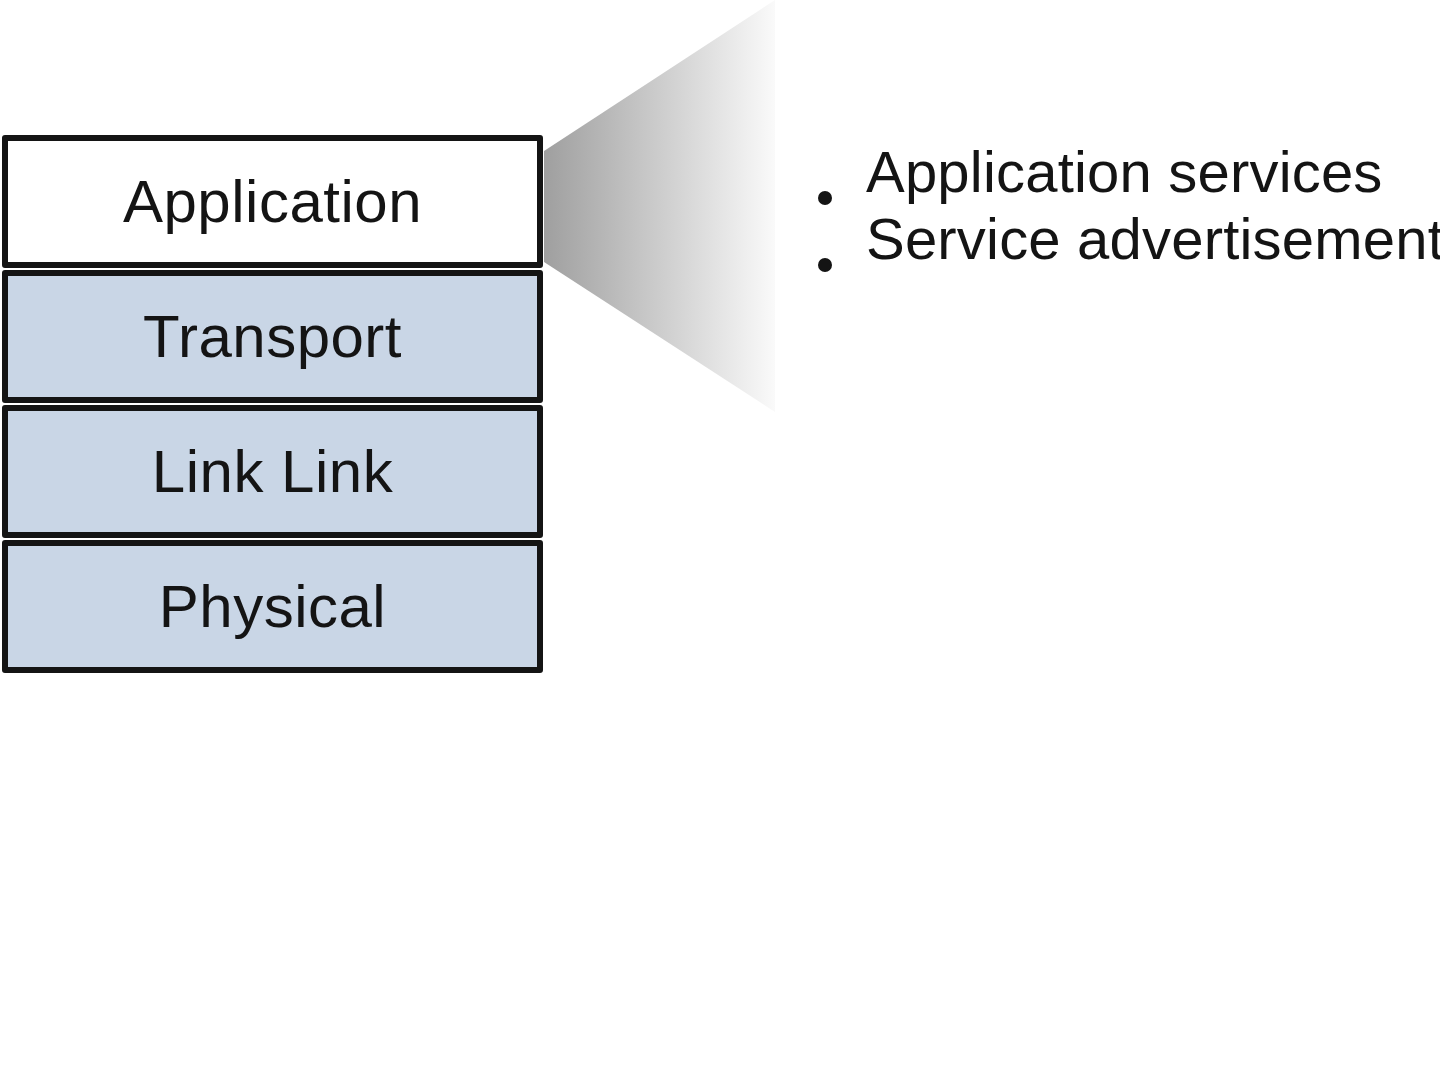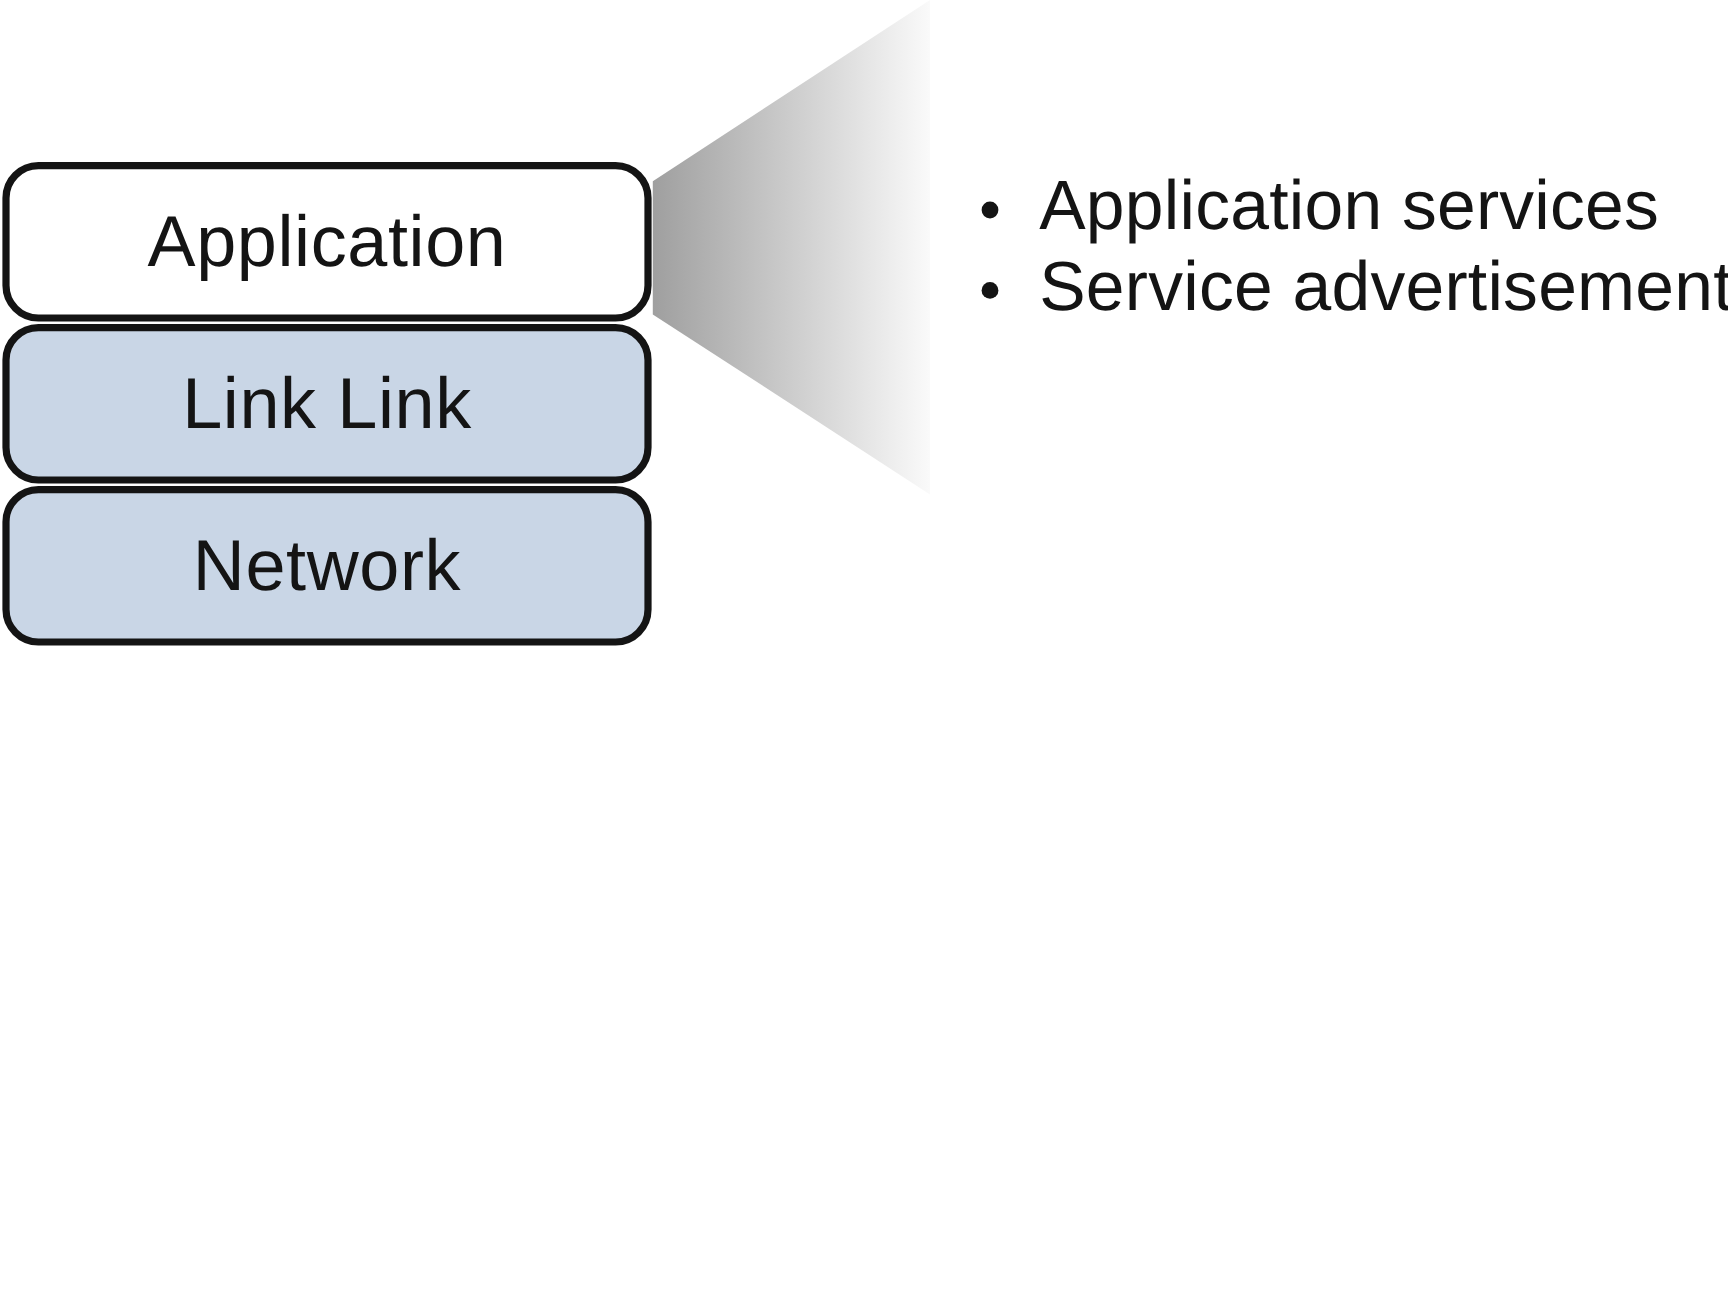--- a/index.html
+++ b/index.html
@@ -31,41 +31,41 @@
     top: 135px;
     width: 541px;
   }
   .layer {
     box-sizing: border-box;
     width: 541px;
     height: 133px;
     margin-bottom: 2px;
     background: var(--layer-fill, #c9d6e6);
     border: 6px solid var(--border-color, #141414);
-    border-radius: 30px;
+    border-radius: 3px;
     display: flex;
     align-items: center;
     justify-content: center;
     font-size: 60px;
     color: #141414;
     letter-spacing: 0.5px;
   }
   .layer.highlight {
     background: var(--highlight-fill, #ffffff);
   }
   
   .bullets {
     position: absolute;
     left: 816px;
     top: 138px;
     width: 624px;
   }
   .bullet-line {
     display: flex;
-    align-items: center;
+    align-items: flex-end;
     height: 67px;
     white-space: nowrap;
   }
   .dot {
     flex: 0 0 auto;
     width: 14px;
     height: 14px;
     border-radius: 50%;
     background: #141414;
     margin: 6px 34px 0 2px;
@@ -86,22 +86,23 @@
       <linearGradient id="wedgeGrad" gradientUnits="userSpaceOnUse" x1="544" y1="200" x2="775" y2="200">
         <stop offset="0" stop-color="#9f9f9f"></stop>
         <stop offset="1" stop-color="#fafafa"></stop>
       </linearGradient>
     </defs>
     <polygon points="544,151 775,0 775,412 544,262" fill="url(#wedgeGrad)"></polygon>
   </svg>
 
   <div class="stack">
     <div class="layer highlight">Application</div>
+    <div class="layer">Transport</div>
     <div class="layer">Link Link</div>
-    <div class="layer">Network</div>
+    <div class="layer">Physical</div>
   </div>
 
   <div class="bullets">
     <div class="bullet-line">
       <span class="dot"></span>
       <span class="bullet-text">Application services</span>
     </div>
     <div class="bullet-line">
       <span class="dot"></span>
       <span class="bullet-text">Service advertisement</span>

